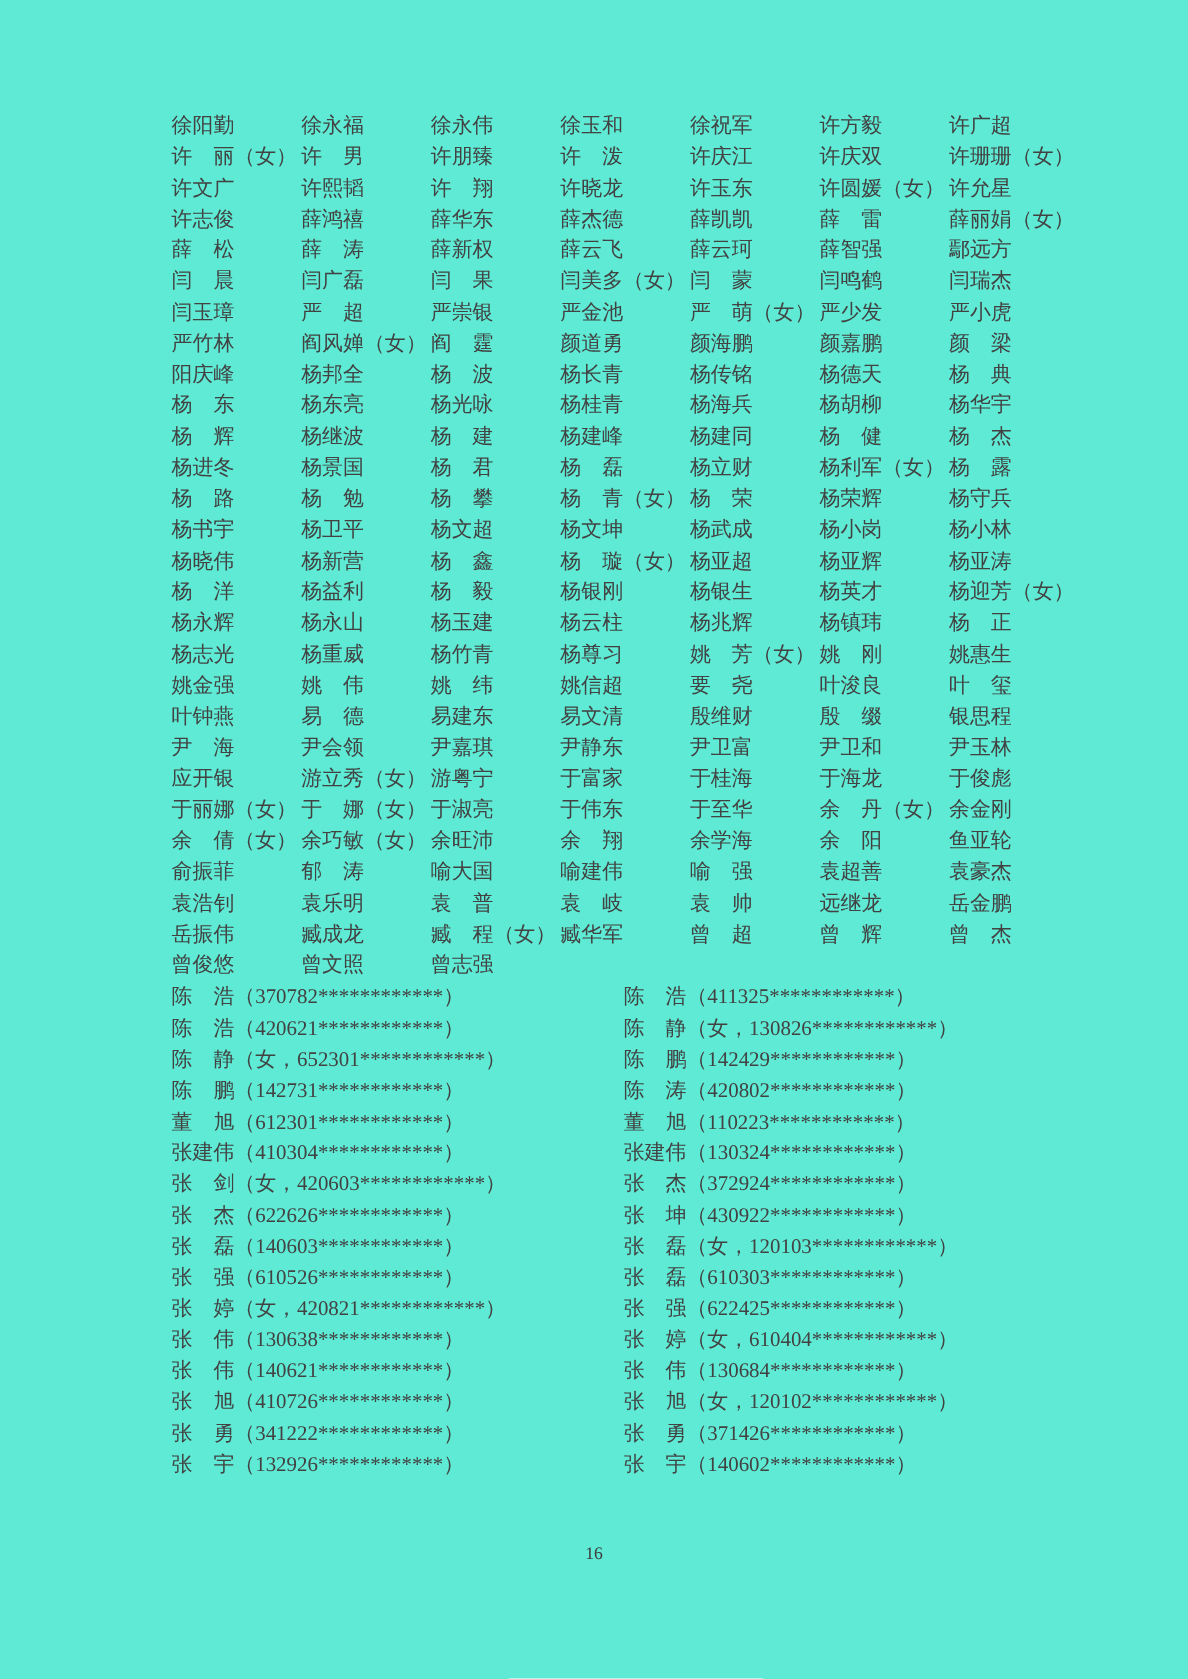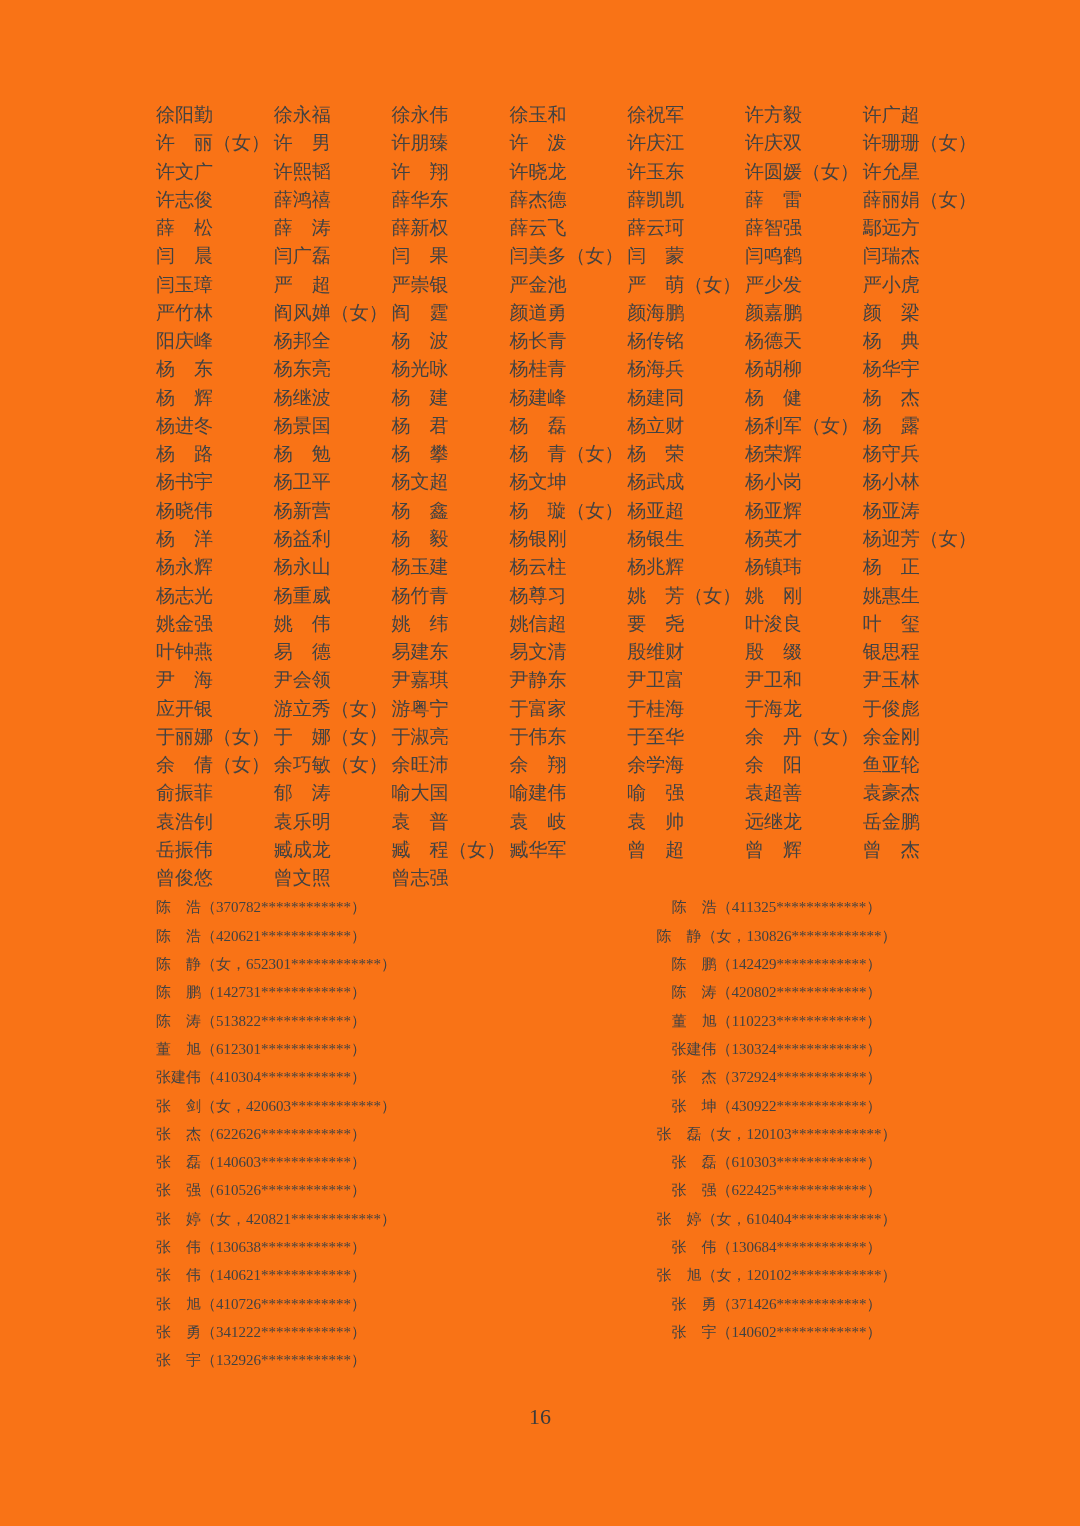--- a/index.html
+++ b/index.html
@@ -4,21 +4,21 @@
 <style>
   html, body {
     margin: 0;
     padding: 0;
     background: #fbfbfa;
   }
   .page {
     position: relative;
     width: 1080px;
     height: 1526px;
-    background: #f97316;
+    background: #5eead4;
     color: #424242;
     font-family: "Liberation Serif", serif;
     overflow: hidden;
   }
   .content {
     position: absolute;
     left: 156px;
     top: 101px;
     width: 830px;
   }
@@ -30,34 +30,34 @@
     font-size: 19px;
     line-height: 28.27px;
     white-space: nowrap;
     overflow: visible;
   }
   .id-section {
     display: flex;
     margin-top: 1px;
   }
   .id-col-left  { width: 411px; }
-  .id-col-right { flex: 1; text-align: center; }
+  .id-col-right { flex: 1; }
   .id-row {
-    font-size: 15px;
+    font-size: 19px;
     line-height: 28.3px;
     white-space: nowrap;
     font-family: Liberation Serif, serif;
   }
   .page-number {
     position: absolute;
     top: 1404px;
     left: 0;
     width: 100%;
     text-align: center;
-    font-size: 22px;
+    font-size: 16px;
     color: #3c3c3c;
   }
 </style>
 </head>
 <body>
 
 <div class="page">
   <div class="content">
     <div class="name-grid">
         <div class="name-cell">徐阳勤</div>
@@ -252,21 +252,20 @@
         <div class="name-cell">曾俊悠</div>
         <div class="name-cell">曾文照</div>
         <div class="name-cell">曾志强</div>
       </div>
     <div class="id-section">
       <div class="id-col-left">
           <div class="id-row">陈　浩（370782************）</div>
           <div class="id-row">陈　浩（420621************）</div>
           <div class="id-row">陈　静（女，652301************）</div>
           <div class="id-row">陈　鹏（142731************）</div>
-          <div class="id-row">陈　涛（513822************）</div>
           <div class="id-row">董　旭（612301************）</div>
           <div class="id-row">张建伟（410304************）</div>
           <div class="id-row">张　剑（女，420603************）</div>
           <div class="id-row">张　杰（622626************）</div>
           <div class="id-row">张　磊（140603************）</div>
           <div class="id-row">张　强（610526************）</div>
           <div class="id-row">张　婷（女，420821************）</div>
           <div class="id-row">张　伟（130638************）</div>
           <div class="id-row">张　伟（140621************）</div>
           <div class="id-row">张　旭（410726************）</div>

